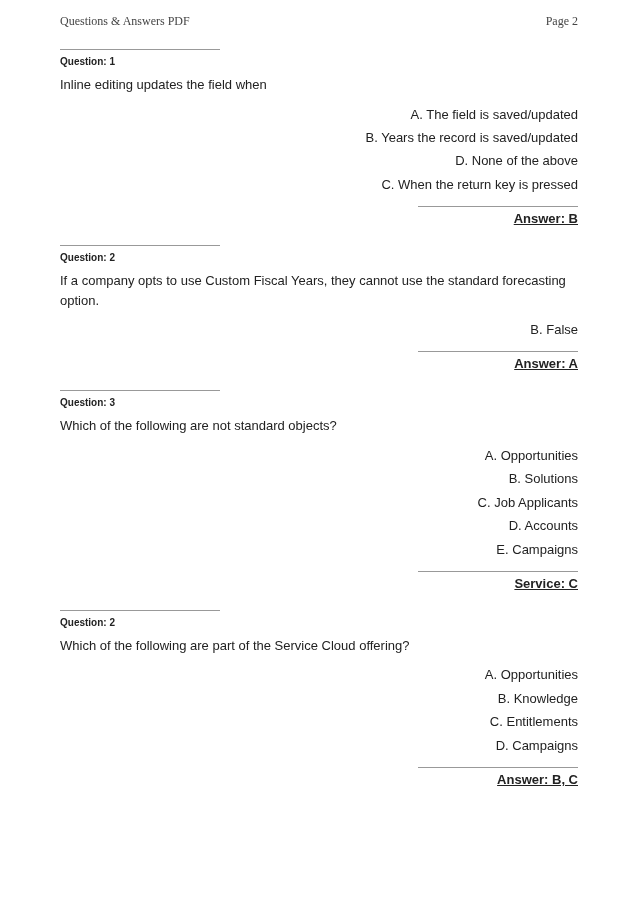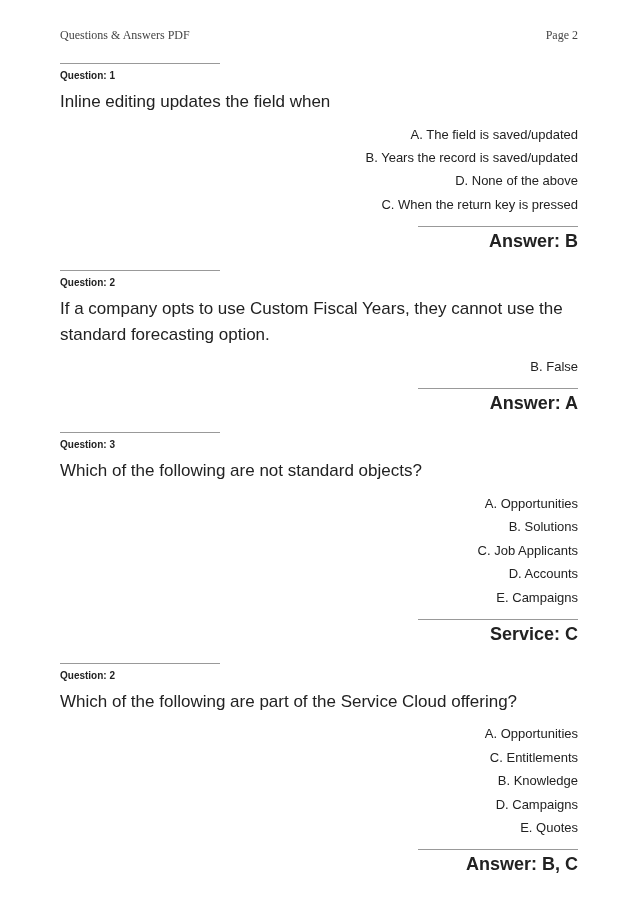--- a/index.html
+++ b/index.html
@@ -14,42 +14,42 @@
       background: #ffffff;
       font-family: 'Times New Roman', Times, serif;
       font-size: 13px;
       color: #222;
       position: relative;
     }
 
     .page-header {
       display: flex;
       justify-content: space-between;
-      padding: 28px 60px 0 60px;
+      padding: 14px 60px 0 60px;
       font-size: 12px;
       color: #444;
     }
 
     .page-content {
       padding: 20px 60px 40px 60px;
     }
 
     .question-block {
       margin-bottom: 18px;
     }
 
     .question-title {
       font-weight: bold;
       font-size: 10px;
       font-family: Arial, sans-serif;
       margin-bottom: 8px;
     }
 
     .question-text {
-      font-size: 17px;
+      font-size: 13px;
       font-family: Arial, sans-serif;
       margin-bottom: 8px;
       line-height: 1.5;
     }
 
     .options {
       font-size: 13px;
       font-family: Arial, sans-serif;
       line-height: 1.8;
       text-align: right;
@@ -64,22 +64,23 @@
 
     .answer-box {
       border-top: 1.5px solid #999;
       padding-top: 4px;
       width: 160px;
       text-align: right;
     }
 
     .answer-label {
       font-weight: bold;
-      font-size: 18px;
+      font-size: 13px;
       font-family: Arial, sans-serif;
+      text-decoration: underline;
     }
 
     .divider-line {
       border-top: 1.5px solid #999;
       width: 160px;
       margin-bottom: 6px;
     }
   </style>
 </head>
 <body>
@@ -130,22 +131,21 @@
       <div class="answer-row">
         <div class="answer-box"><span class="answer-label">Service: C</span></div>
       </div>
     </div>
     <div class="question-block">
       <div class="divider-line"></div>
       <div class="question-title">Question: 2</div>
       <div class="question-text">Which of the following are part of the Service Cloud offering?</div>
       <div class="options">
         <div>A. Opportunities</div>
+        <div>B. Knowledge</div>
         <div>C. Entitlements</div>
-        <div>B. Knowledge</div>
         <div>D. Campaigns</div>
-        <div>E. Quotes</div>
       </div>
       <div class="answer-row">
         <div class="answer-box"><span class="answer-label">Answer: B, C</span></div>
       </div>
     </div>
   </div>
 
 </body></html>

